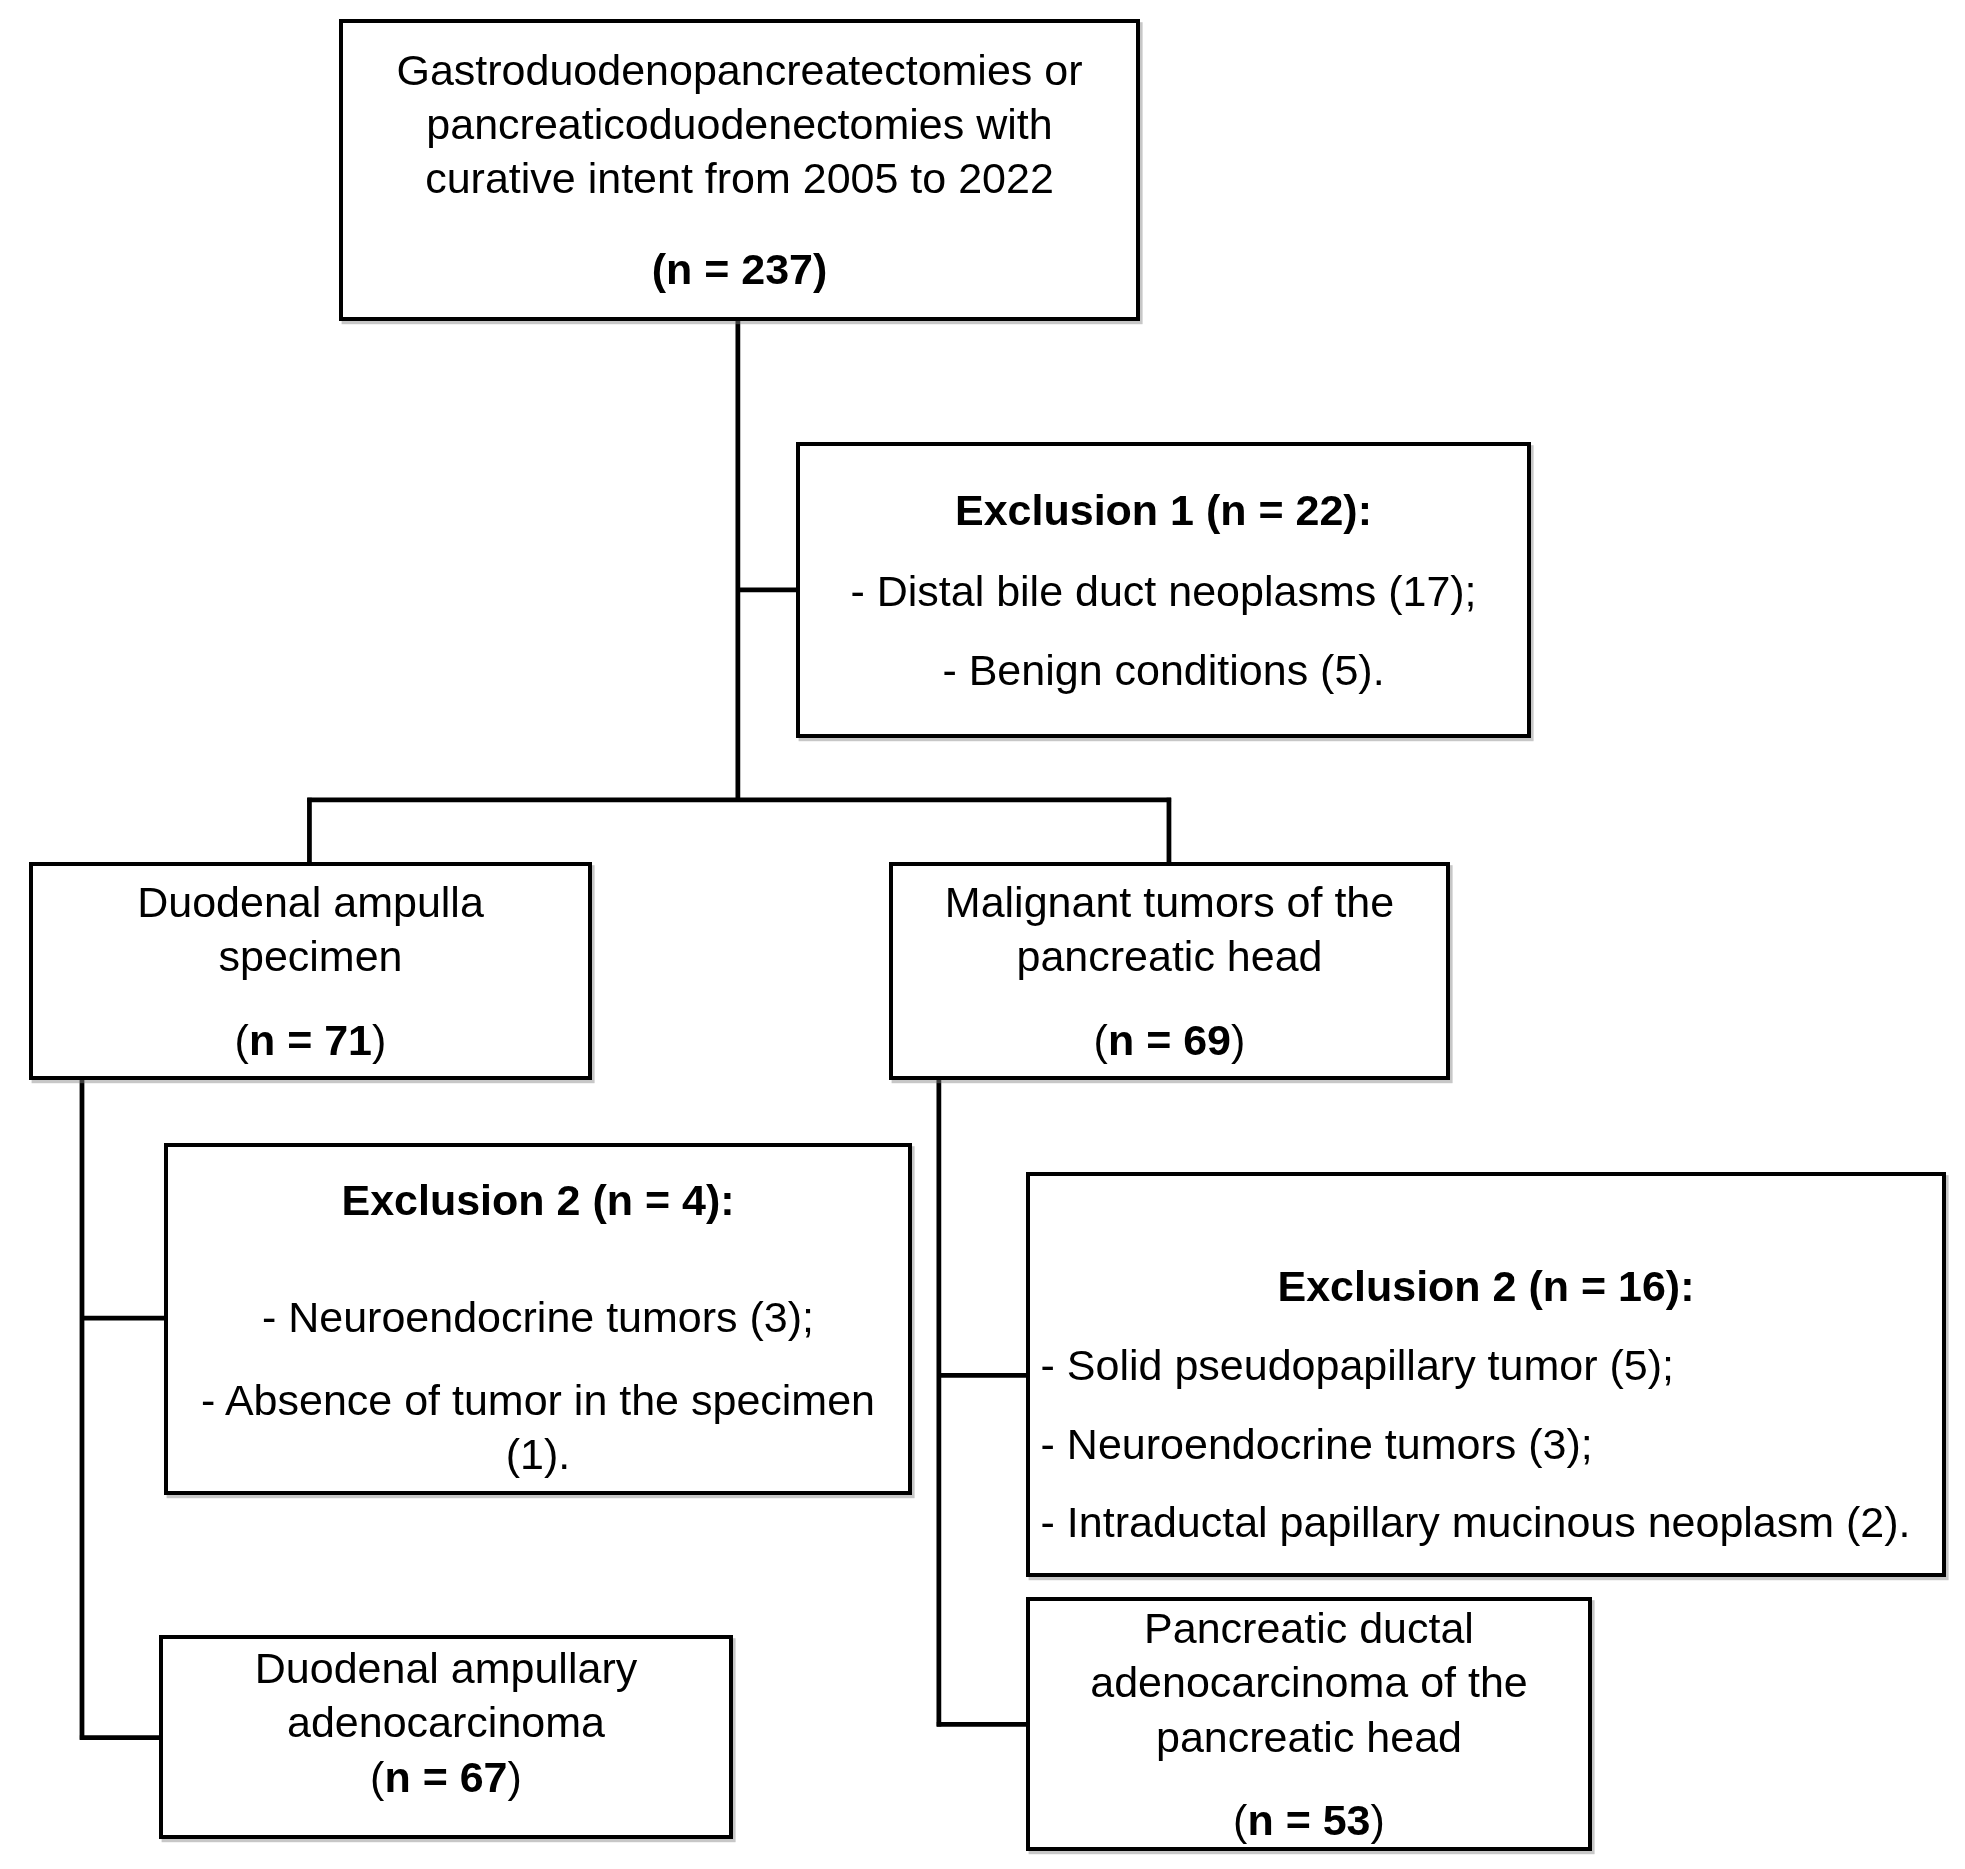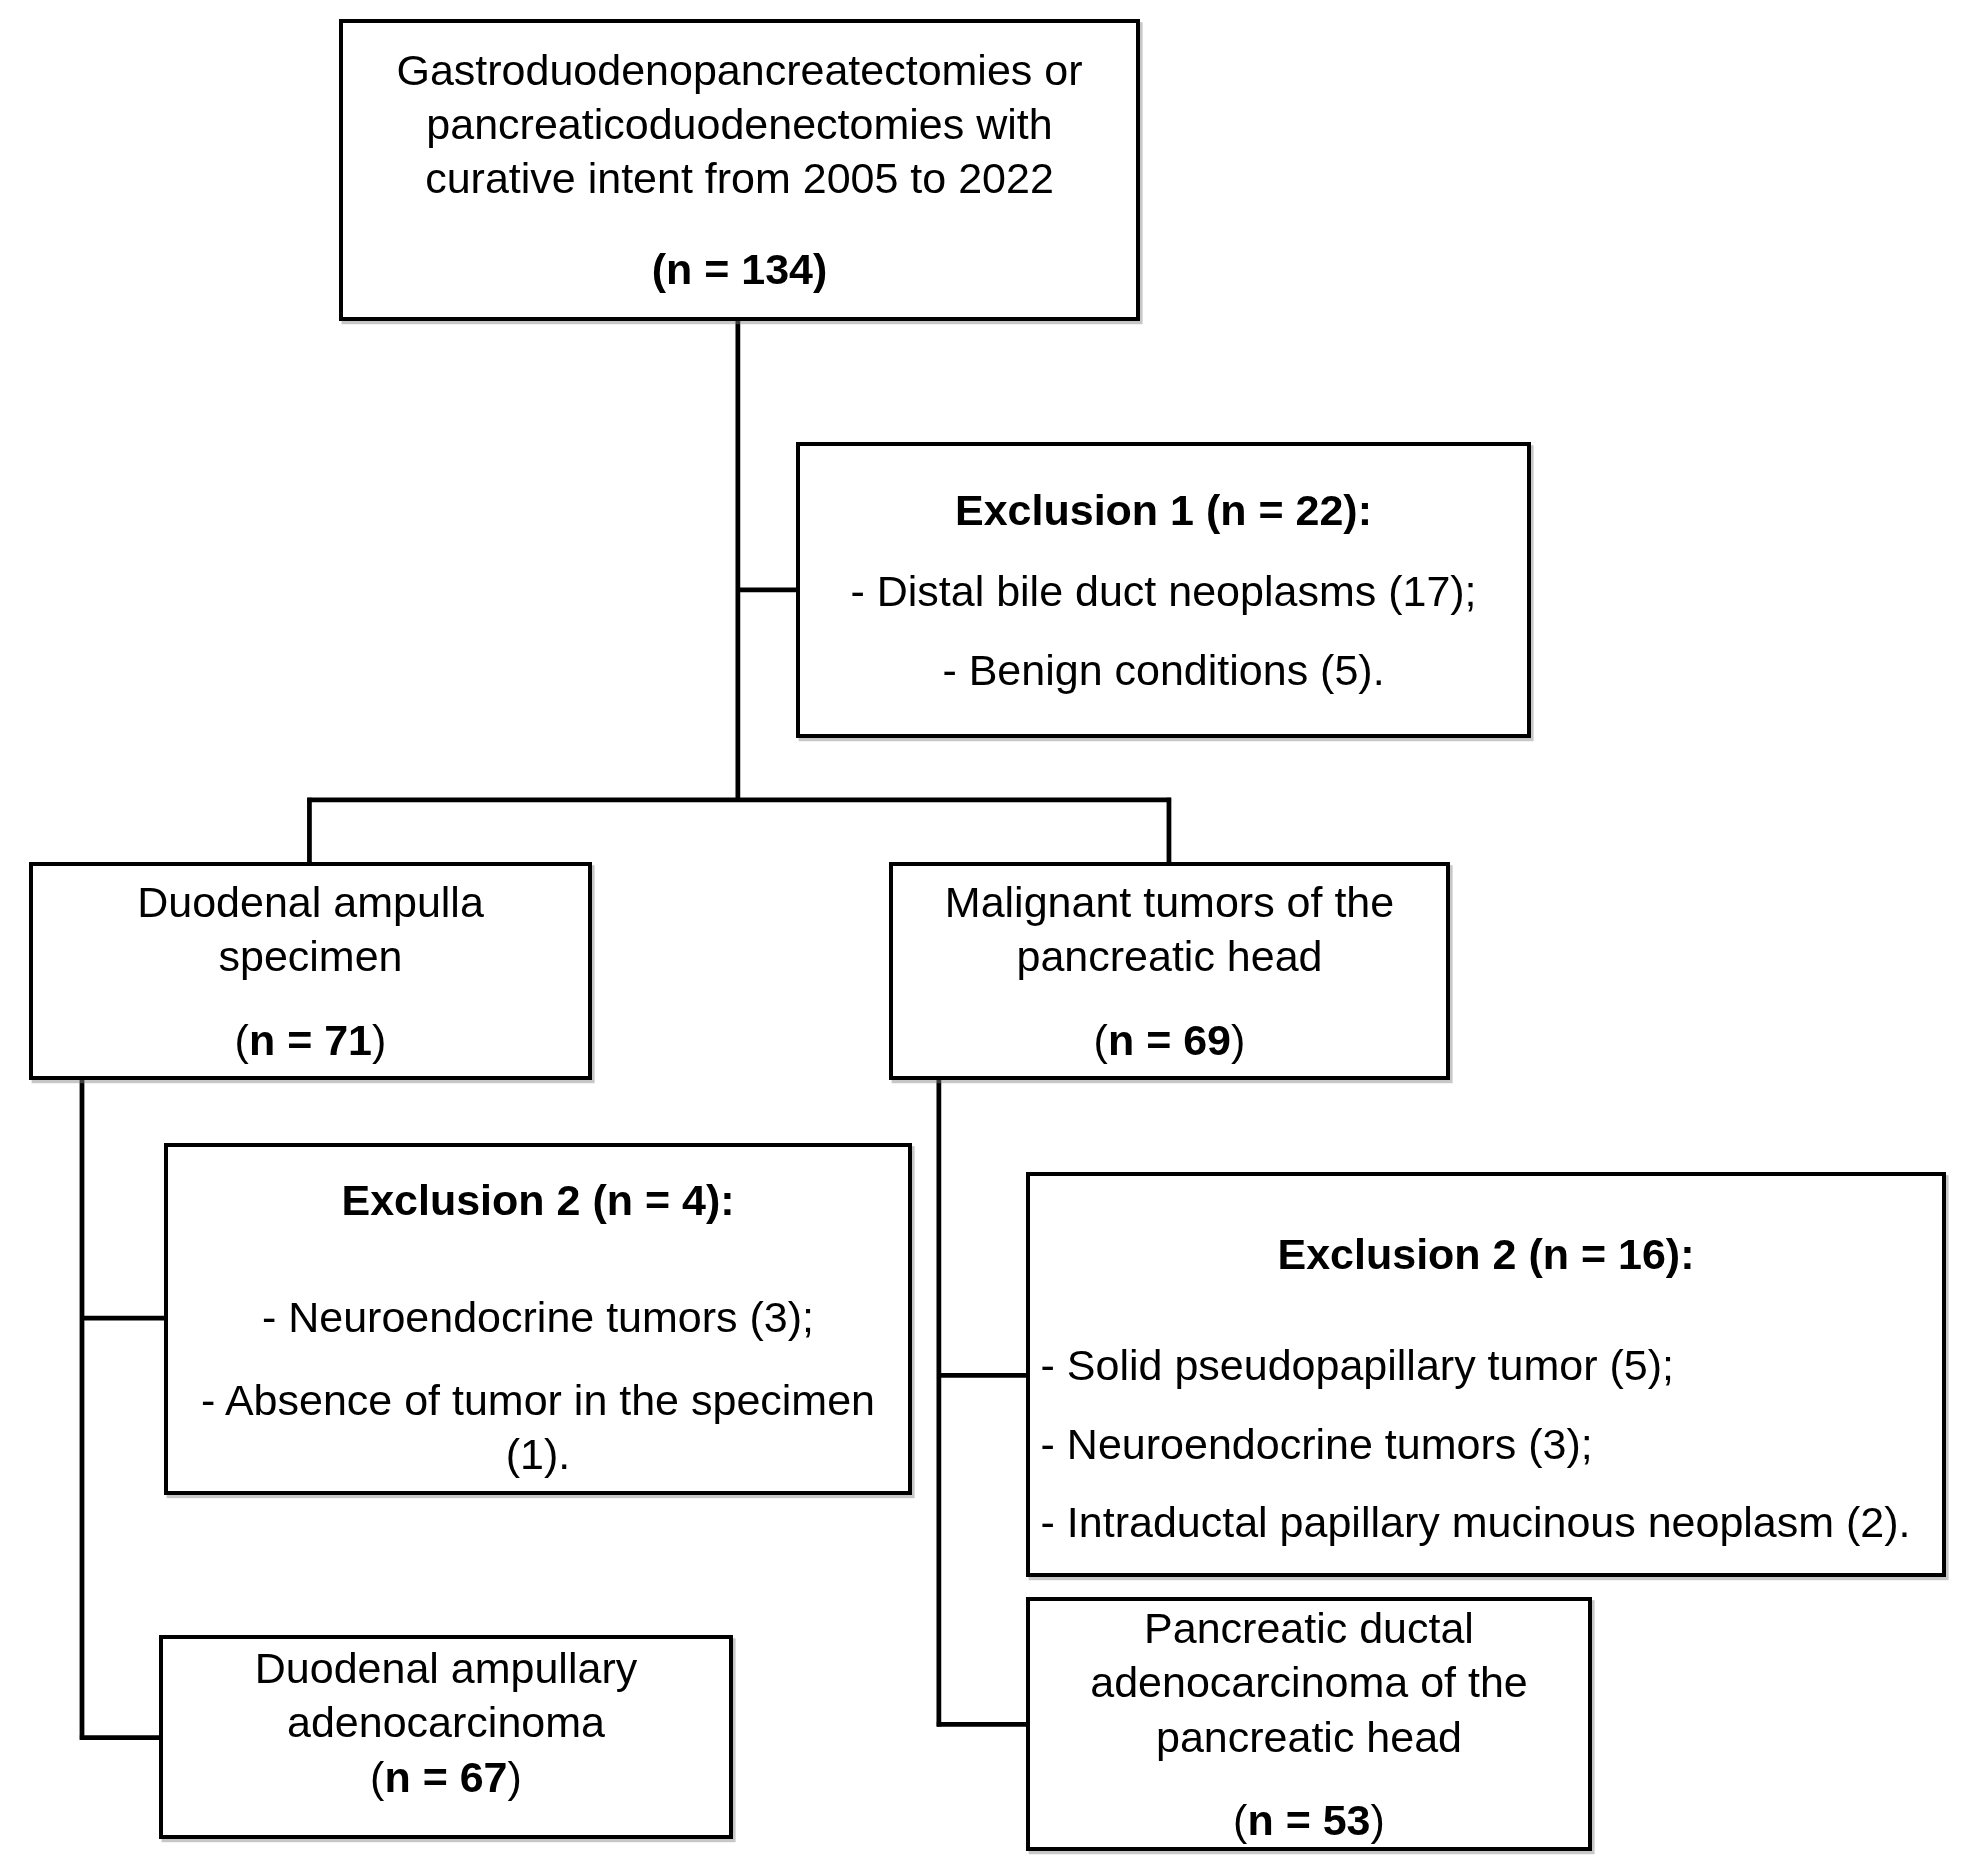--- a/index.html
+++ b/index.html
@@ -29,21 +29,21 @@
   .b { font-weight: bold; }
   .nline { margin-top: 29px; }
   .nline-big { margin-top: 37px; }
   
   #excl1 .title { margin-bottom: 2.1px; }
   
   #excl2-left { justify-content: flex-start; padding-top: 26.4px; }
   #excl2-left .title { margin-bottom: 62px; }
   #excl2-left .item-gap { margin-bottom: 29px; }
   
-  #excl2-right { justify-content: space-between; padding-top: 51px; }
+  #excl2-right { justify-content: flex-end; padding-top: 21px; }
   #excl2-right .title { margin-bottom: 25.4px; }
   #excl2-right .items {
     align-self: stretch;
     text-align: left;
     padding-left: 10.6px;
   }
   #excl2-right .items .item { margin-bottom: 24px; }
   
   #left-bottom { padding-bottom: 29px; }
 </style>
@@ -69,21 +69,21 @@
 
     <line x1="1775" y1="2040" x2="1775" y2="3264" stroke="#000" stroke-width="9"></line>
     <line x1="1775" y1="2600" x2="1942" y2="2600" stroke="#000" stroke-width="9"></line>
     <line x1="1771" y1="3260" x2="1942" y2="3260" stroke="#000" stroke-width="9"></line>
   </svg>
 
   <div class="box" id="source" style="left:339px; top:18.5px; width:801px; height:302px;">
     <div>Gastroduodenopancreatectomies or</div>
     <div>pancreaticoduodenectomies with</div>
     <div>curative intent from 2005 to 2022</div>
-    <div class="b nline-big">(n = 134)</div>
+    <div class="b nline-big">(n = 237)</div>
   </div>
 
   <div class="box" id="excl1" style="left:796px; top:442px; width:735px; height:296px;gap:25px;">
     <div class="b title">Exclusion 1 (n = 22):</div>
     <div>- Distal bile duct neoplasms (17);</div>
     <div>- Benign conditions (5).</div>
   </div>
 
   <div class="box" id="left-mid" style="left:29px; top:862px; width:563px; height:218px;">
     <div>Duodenal ampulla</div>

